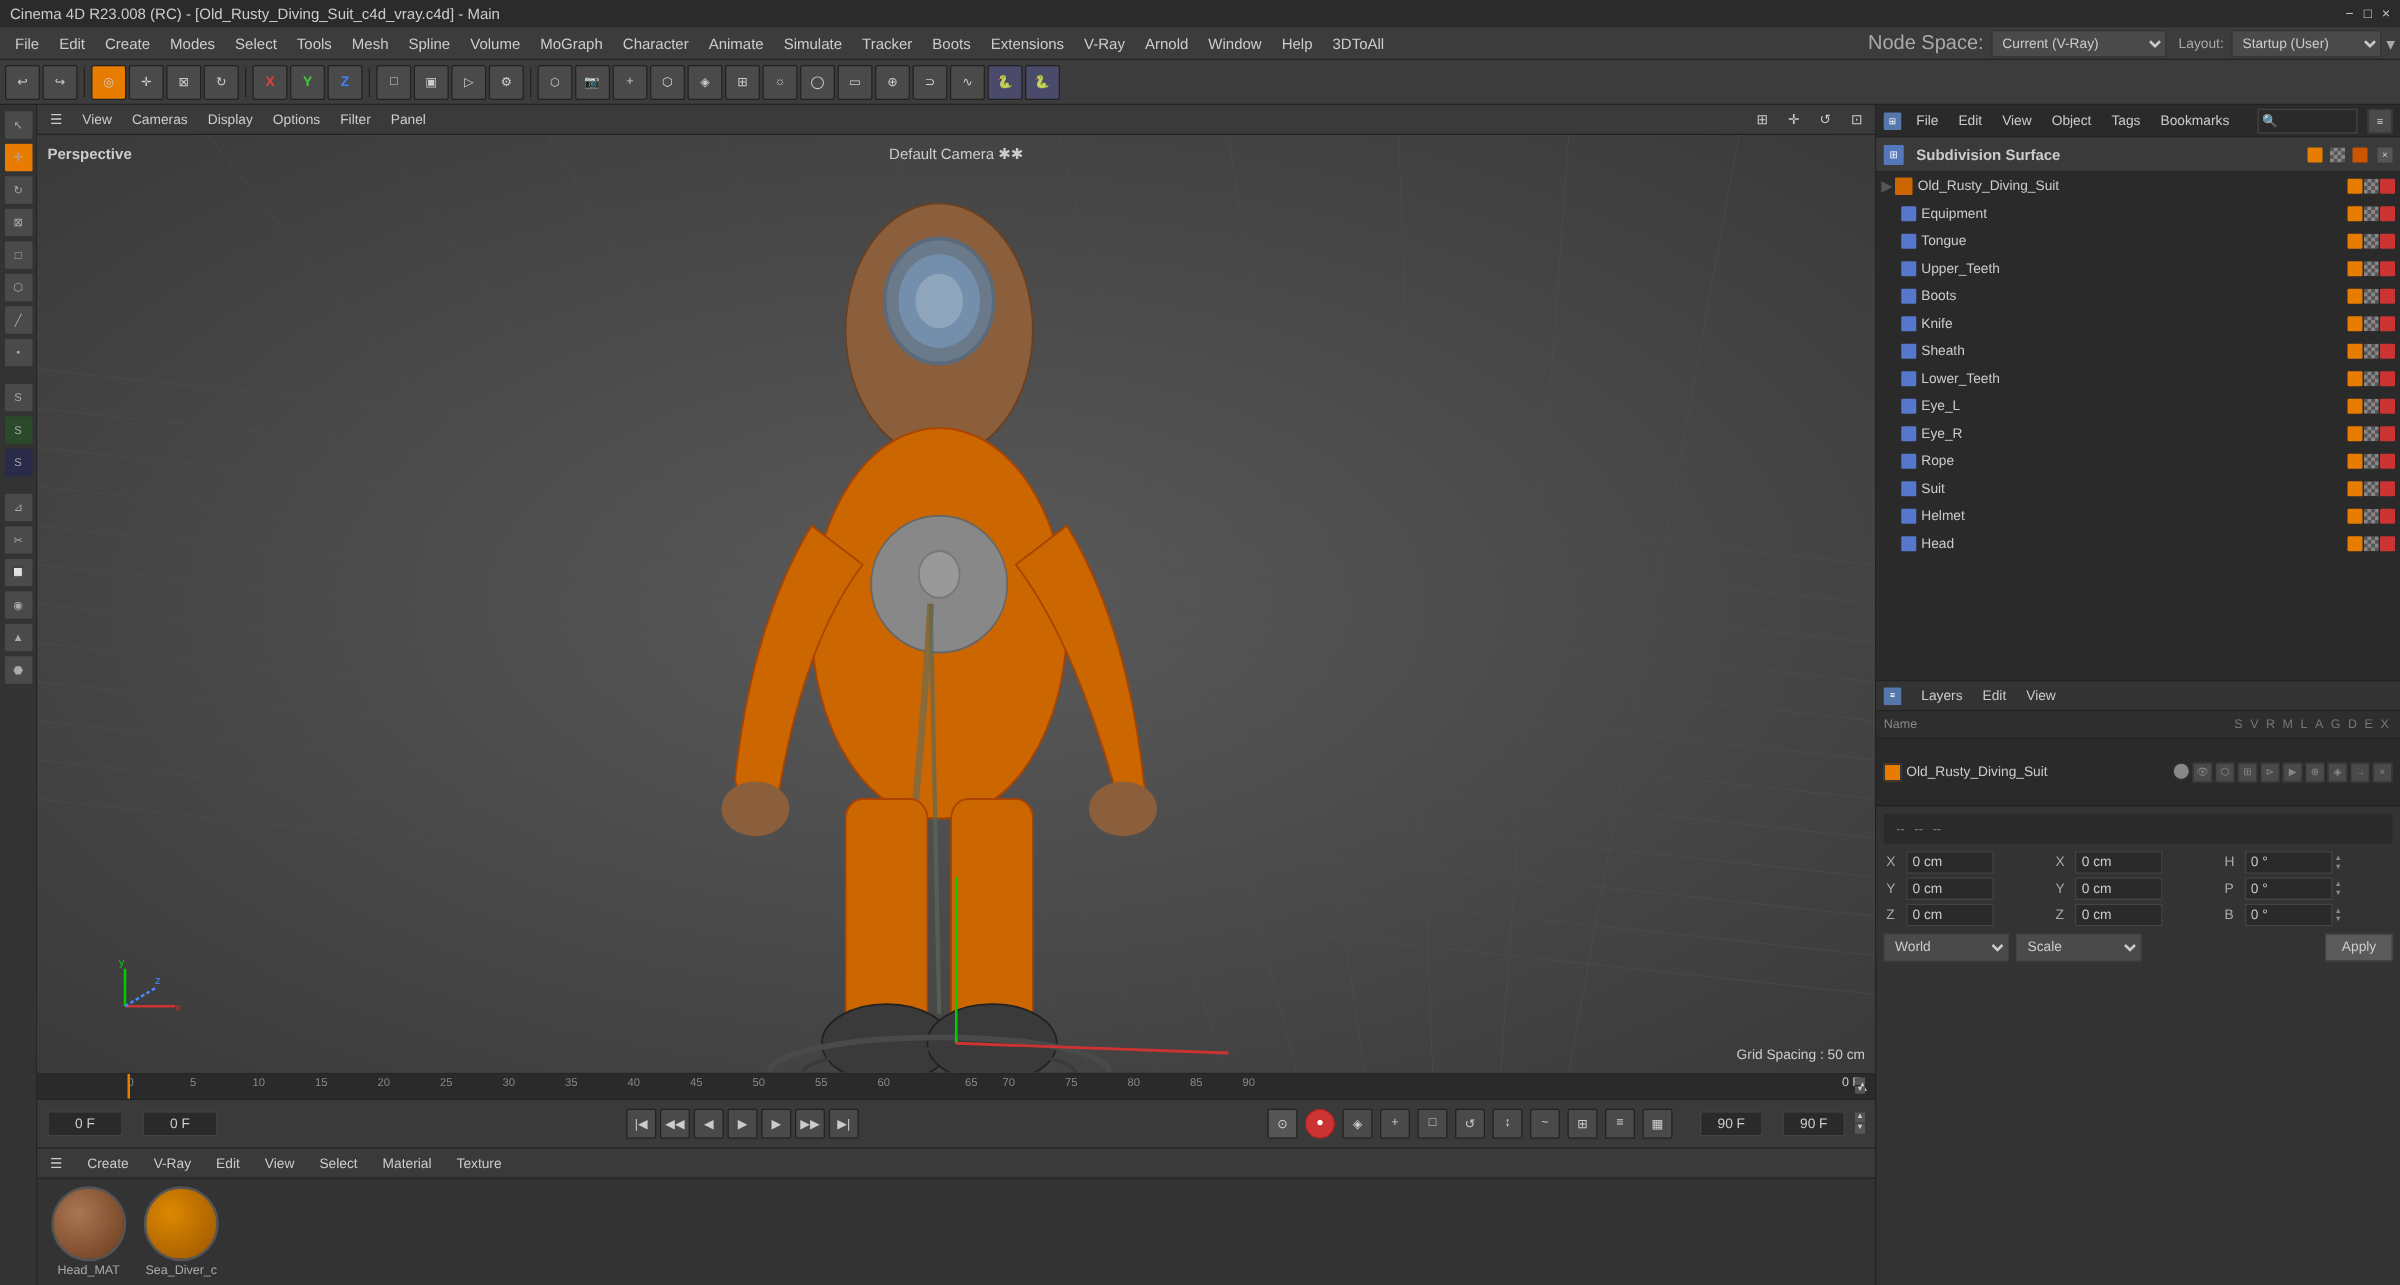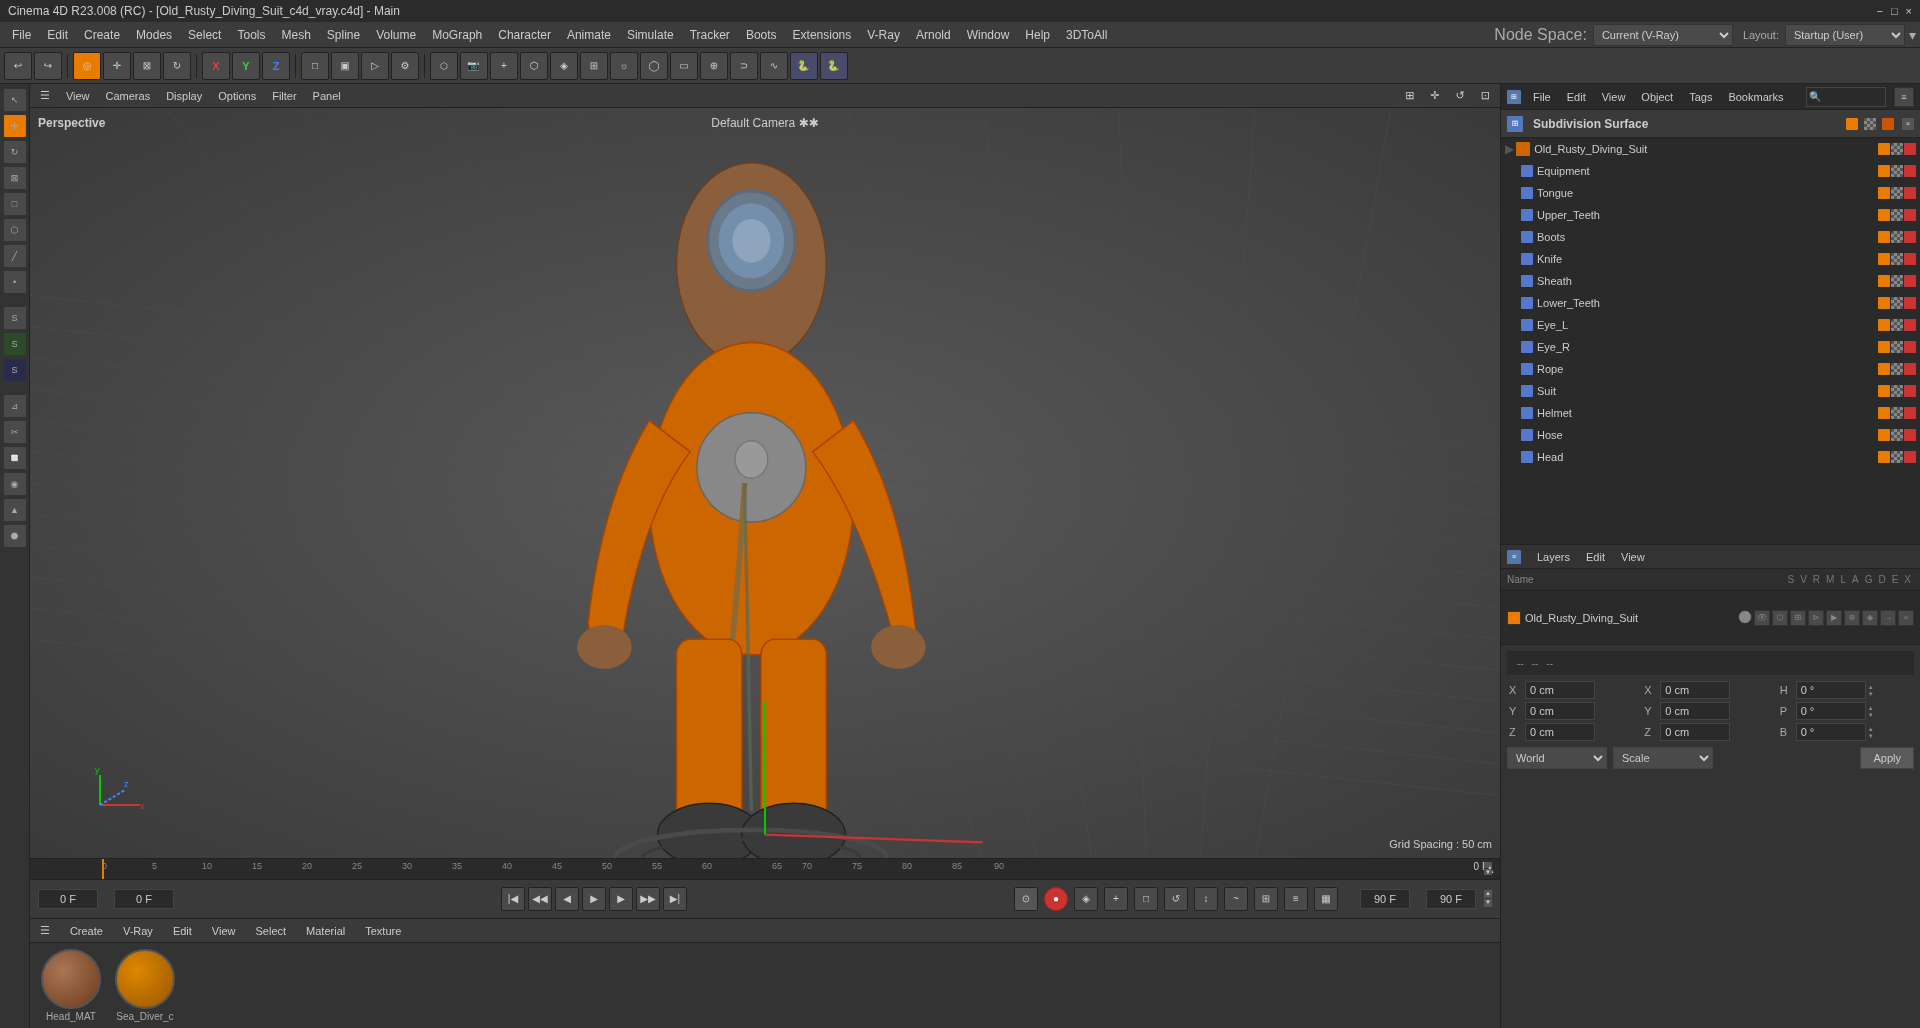--- a/index.html
+++ b/index.html
@@ -598,29 +598,20 @@
           <div style="width:12px;height:12px;background:#5577cc;border-radius:1px;margin-right:4px;"></div>
           <span class="obj-name">Helmet</span>
           <div class="obj-dots">
             <div class="obj-dot dot-orange"></div>
             <div class="obj-dot dot-checker"></div>
             <div class="obj-dot" style="background:#cc3333;"></div>
           </div>
         </div>
         <div class="obj-row indent-1">
           <div style="width:12px;height:12px;background:#5577cc;border-radius:1px;margin-right:4px;"></div>
-          <span class="obj-name">Hose</span>
-          <div class="obj-dots">
-            <div class="obj-dot dot-orange"></div>
-            <div class="obj-dot dot-checker"></div>
-            <div class="obj-dot" style="background:#cc3333;"></div>
-          </div>
-        </div>
-        <div class="obj-row indent-1">
-          <div style="width:12px;height:12px;background:#5577cc;border-radius:1px;margin-right:4px;"></div>
           <span class="obj-name">Head</span>
           <div class="obj-dots">
             <div class="obj-dot dot-orange"></div>
             <div class="obj-dot dot-checker"></div>
             <div class="obj-dot" style="background:#cc3333;"></div>
           </div>
         </div>
       </div>
     </div>
 

